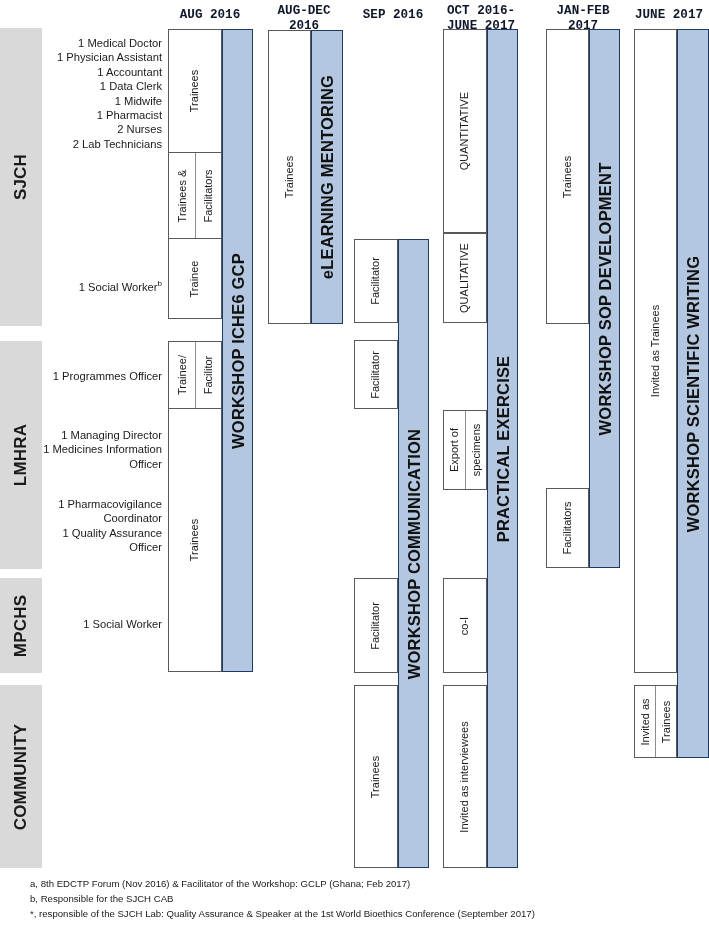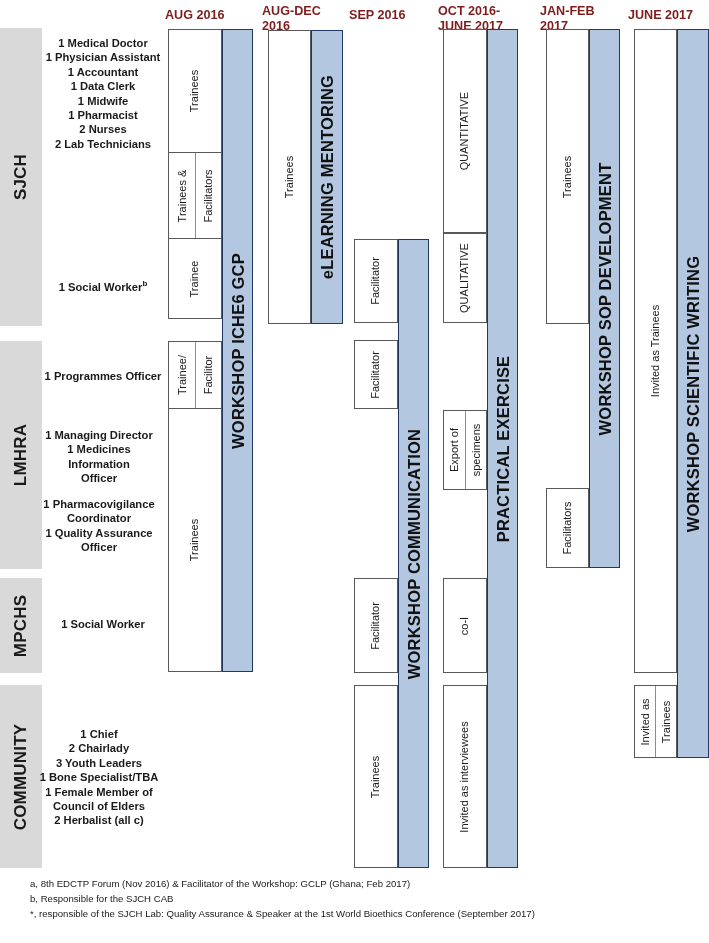--- a/index.html
+++ b/index.html
@@ -11,25 +11,25 @@
   
   .grp{position:absolute;left:0;width:42px;background:#d9d9d9;}
   .grp span{
      position:absolute;left:50%;top:50%;
      transform:translate(-50%,-50%) rotate(-90deg);
      transform-origin:center center;
      white-space:nowrap;font-weight:bold;font-size:17px;letter-spacing:.2px;color:#1a1a1a;
   }
 
   
-  .roles{position:absolute;text-align:center;font-size:11.2px;line-height:14.4px;color:#1a1a1a;font-weight:bold;}
+  .roles{position:absolute;text-align:right;font-size:11.2px;line-height:14.4px;color:#1a1a1a;}
   .roles sup{font-size:8px;vertical-align:super;}
 
   
-  .mhdr{position:absolute;font-weight:bold;font-size:12.6px;line-height:15px;color:#7f1d1d;}
+  .mhdr{position:absolute;text-align:center;font-weight:bold;font-size:12.6px;line-height:15px;color:#0f172a;font-family:Liberation Mono, monospace;}
 
   
   .wbox{position:absolute;background:#fff;border:1.1px solid #595959;box-sizing:border-box;}
   .wbox .vtxt{
      position:absolute;left:50%;top:50%;
      transform:translate(-50%,-50%) rotate(-90deg);
      white-space:nowrap;font-size:11px;line-height:13.5px;color:#1a1a1a;text-align:center;
   }
 
   
@@ -102,29 +102,20 @@
     <div>1 Pharmacovigilance</div>
     <div>Coordinator</div>
     <div>1 Quality Assurance</div>
     <div>Officer</div>
   </div>
 
   <div class="roles" style="left:44px;top:617px;width:118px;">
     <div>1 Social Worker</div>
   </div>
 
-  <div class="roles" style="left:36px;top:727px;width:126px;">
-    <div>1 Chief</div>
-    <div>2 Chairlady</div>
-    <div>3 Youth Leaders</div>
-    <div>1 Bone Specialist/TBA</div>
-    <div>1 Female Member of</div>
-    <div>Council of Elders</div>
-    <div>2 Herbalist (all c)</div>
-  </div>
 
   <div class="mhdr" style="left:165px;top:8px;width:90px;">
     <div>AUG 2016</div>
   </div>
   <div class="mhdr" style="left:262px;top:4px;width:84px;">
     <div>AUG-DEC</div>
     <div>2016</div>
   </div>
   <div class="mhdr" style="left:349px;top:8px;width:88px;">
     <div>SEP 2016</div>

